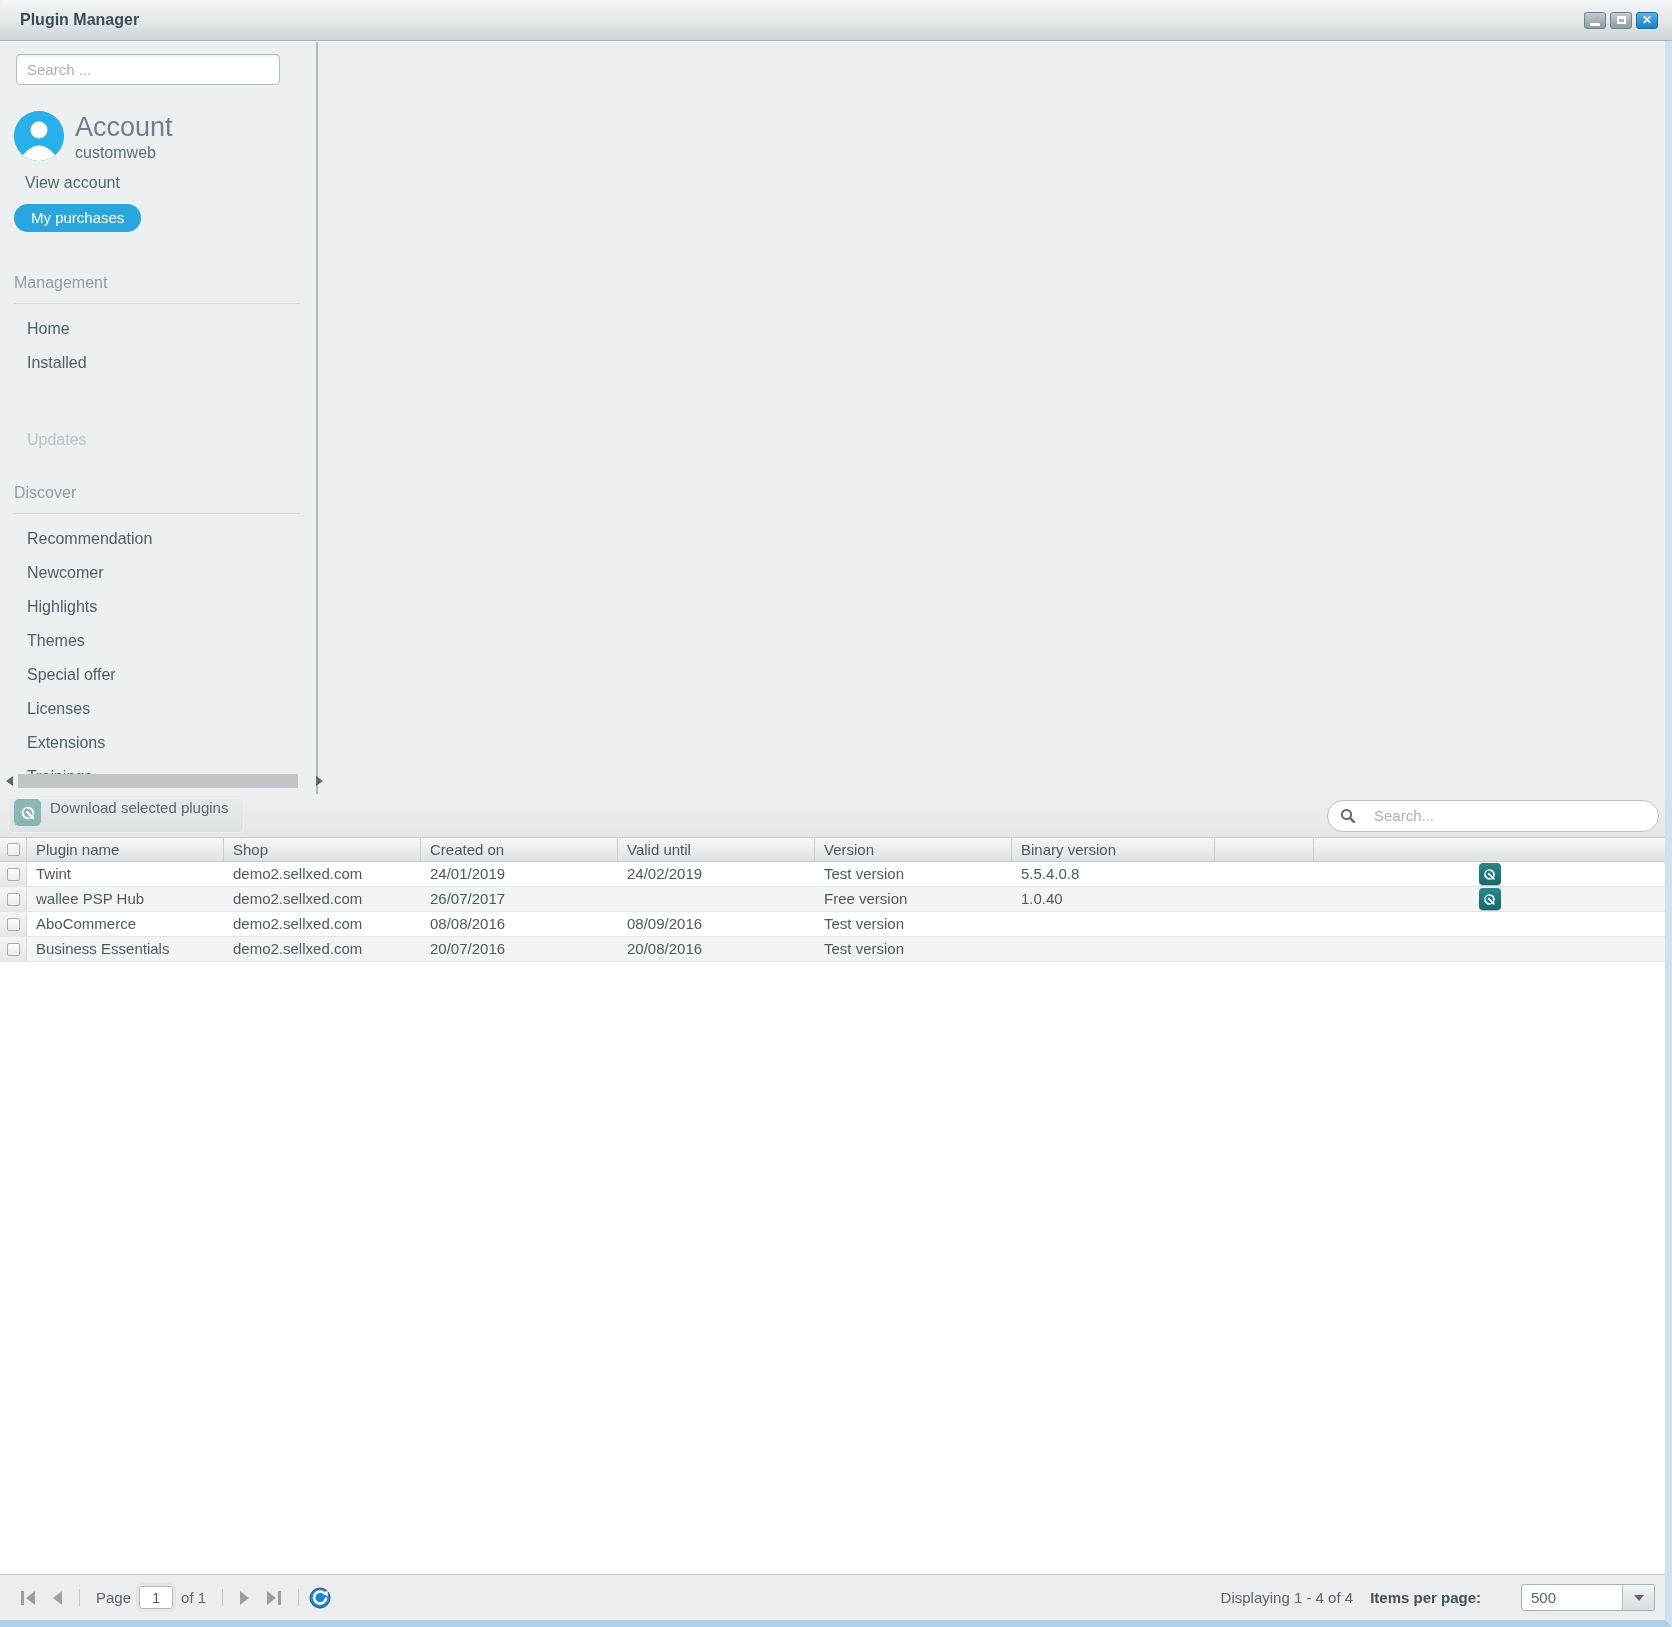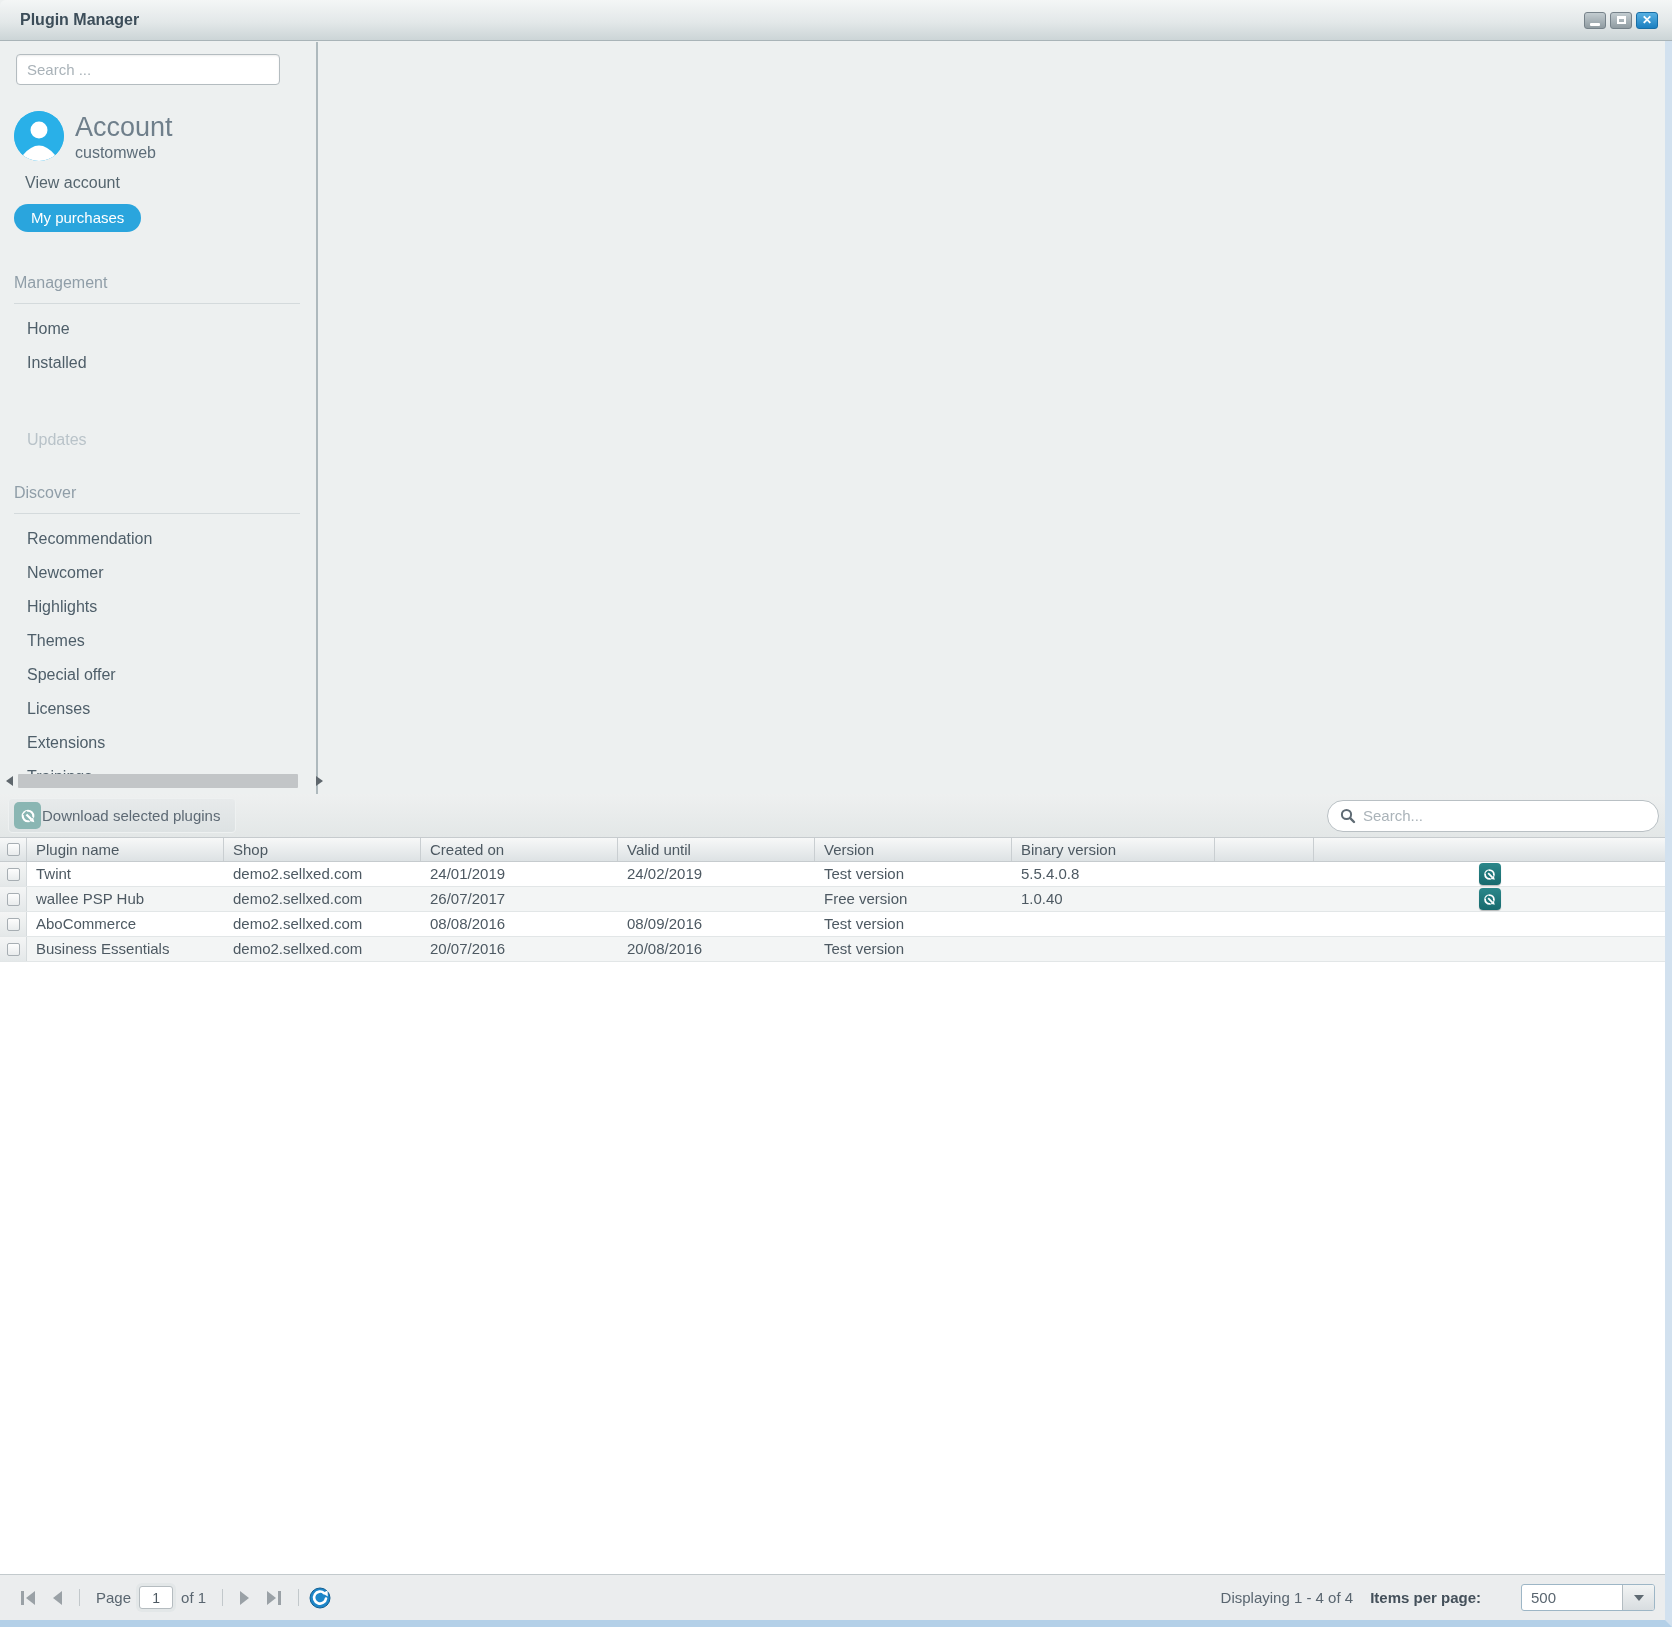--- a/index.html
+++ b/index.html
@@ -83,40 +83,40 @@
   .tri-r { width:0; height:0; border-top:5px solid transparent; border-bottom:5px solid transparent; border-left:7px solid #5f676d; }
   .hs-track { flex:1; height:14px; margin:0 3px; position:relative; }
   .hs-thumb { position:absolute; left:0; top:0; height:14px; width:96%; background:#c2c5c7; border-radius:1px; cursor:grab; }
   
   .main { flex:1; display:flex; flex-direction:column; background:#e7eaea; min-width:0; }
   .toolbar {
     height:43px; flex:none; display:flex; align-items:center; padding:0 6px 0 8px;
     background:linear-gradient(#eef0f0, #e3e7e7);
   }
   .btn-download {
-    display:inline-flex; align-items:center; gap:1px;
+    display:inline-flex; gap:9px;
     height:35px; padding:0 15px 0 5px; border-radius:4px;
     background:linear-gradient(#e7eaeb, #dde2e3);
     border:1px solid #eef1f1;
     font-size:15px; color:#5d6974; cursor:pointer;
   }
   .sync-icon {
     width:27px; height:27px; border-radius:5px; flex:none;
     display:flex; align-items:center; justify-content:center;
     background:#8ab6b3; color:#8ab6b3;
   }
   .sync-icon.dark {
     width:22px; height:22px; border-radius:4px;
     background:linear-gradient(#2b878a, #176a6e); color:#1f787c;
     box-shadow:0 1px 1px rgba(0,0,0,.25); cursor:pointer;
   }
   .toolbar-search {
     margin-left:auto; width:332px; height:32px; border-radius:16px;
     border:1px solid #b9c0c4; background:#fff;
-    display:flex; align-items:center; padding:0 12px; gap:7px;
+    display:flex; align-items:center; padding:0 12px; gap:18px;
   }
   .toolbar-search input {
     border:none; outline:none; flex:1; font-size:15px; color:#4d5962;
     font-family:"Liberation Sans", sans-serif; background:transparent;
   }
   .toolbar-search input::placeholder { color:#aab3b9; }
   
   .grid-row {
     display:grid;
     grid-template-columns:27px 197px 197px 197px 197px 197px 203px 99px 1fr;

